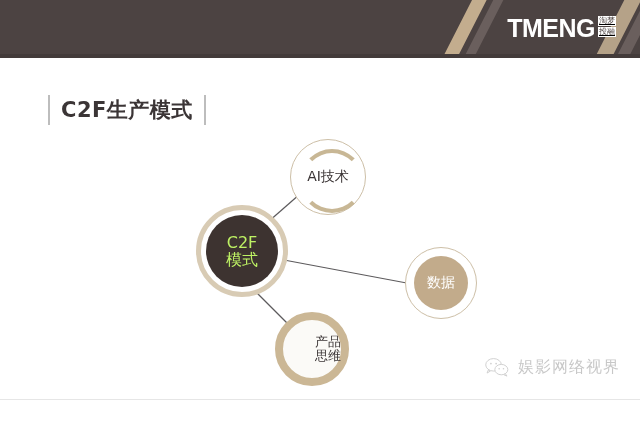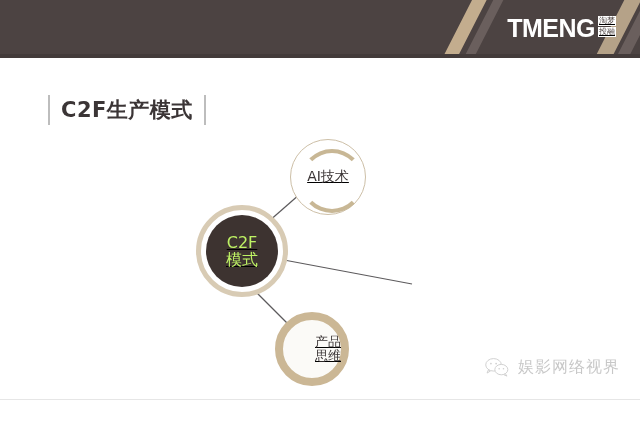--- a/index.html
+++ b/index.html
@@ -152,21 +152,20 @@
     top: 0;
   }
   .node {
     position: absolute;
     border-radius: 50%;
     display: flex;
     align-items: center;
     justify-content: center;
     text-align: center;
     box-sizing: border-box;
-    text-decoration: underline;
   }
   .node-label {
     font-family: "DejaVu Sans", "Liberation Sans", sans-serif;
     line-height: 1.08;
     white-space: pre-line;
   }
 
   
   #node-c2f {
     left: 196px;
@@ -333,20 +332,25 @@
         <span class="node-label">C2F
 模式</span>
       </div>
     </div>
 
     <div id="node-ai" class="node">
       <span id="node-ai-arcs"></span>
       <span class="node-label">AI技术</span>
     </div>
 
+    <div id="node-data" class="node">
+      <div id="node-data-inner">
+        <span class="node-label">数据</span>
+      </div>
+    </div>
 
     <div id="node-product" class="node">
       <span class="node-label">产品
 思维</span>
     </div>
 
   </div>
 
   <div id="watermark">
     <span id="watermark-icon">

